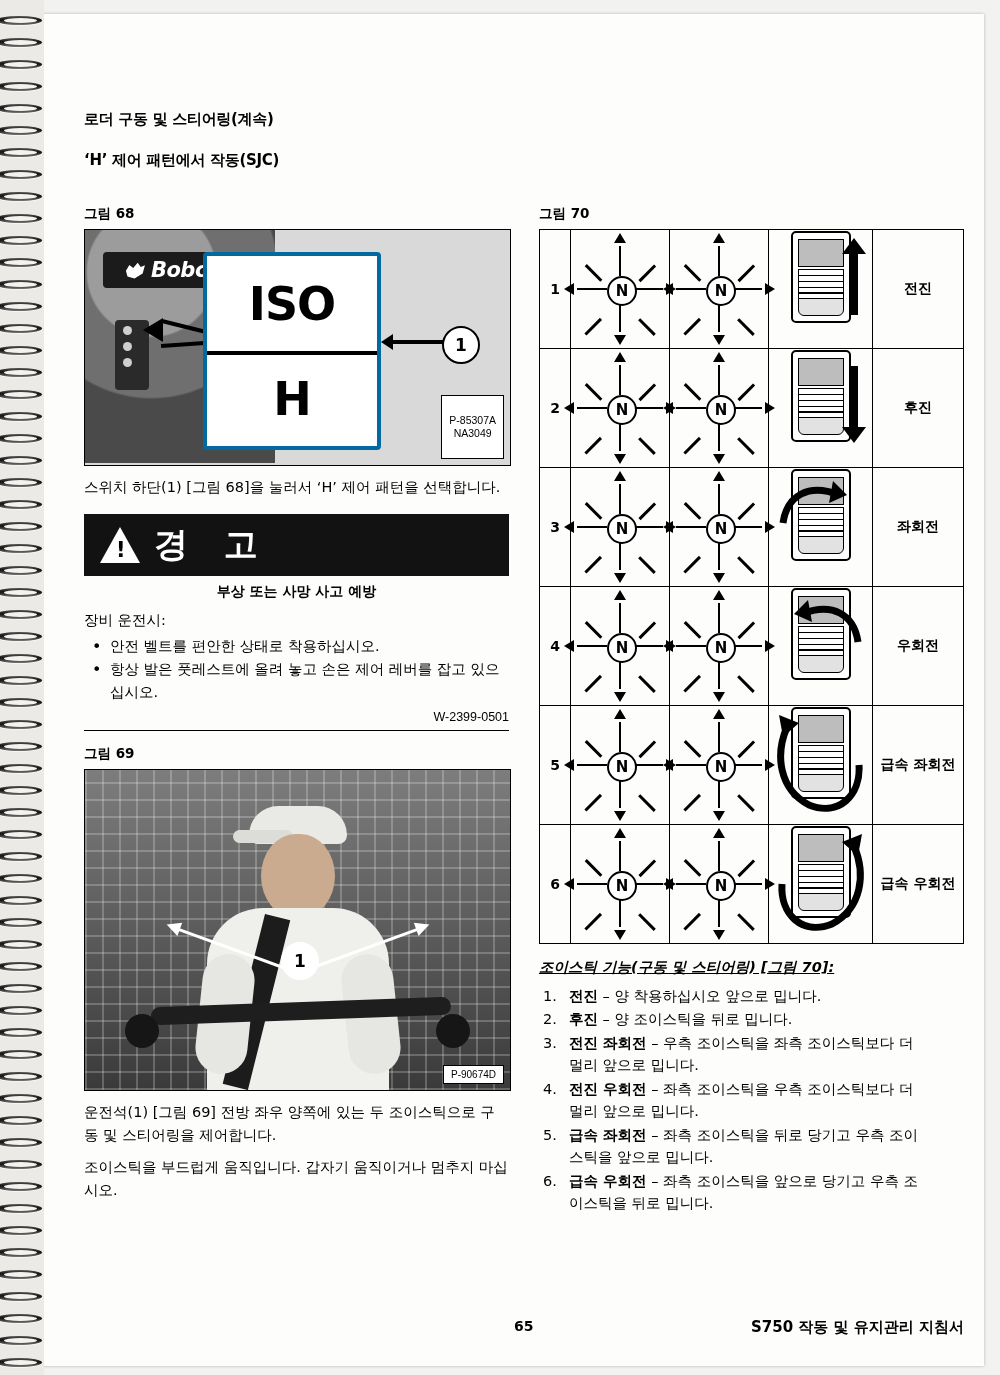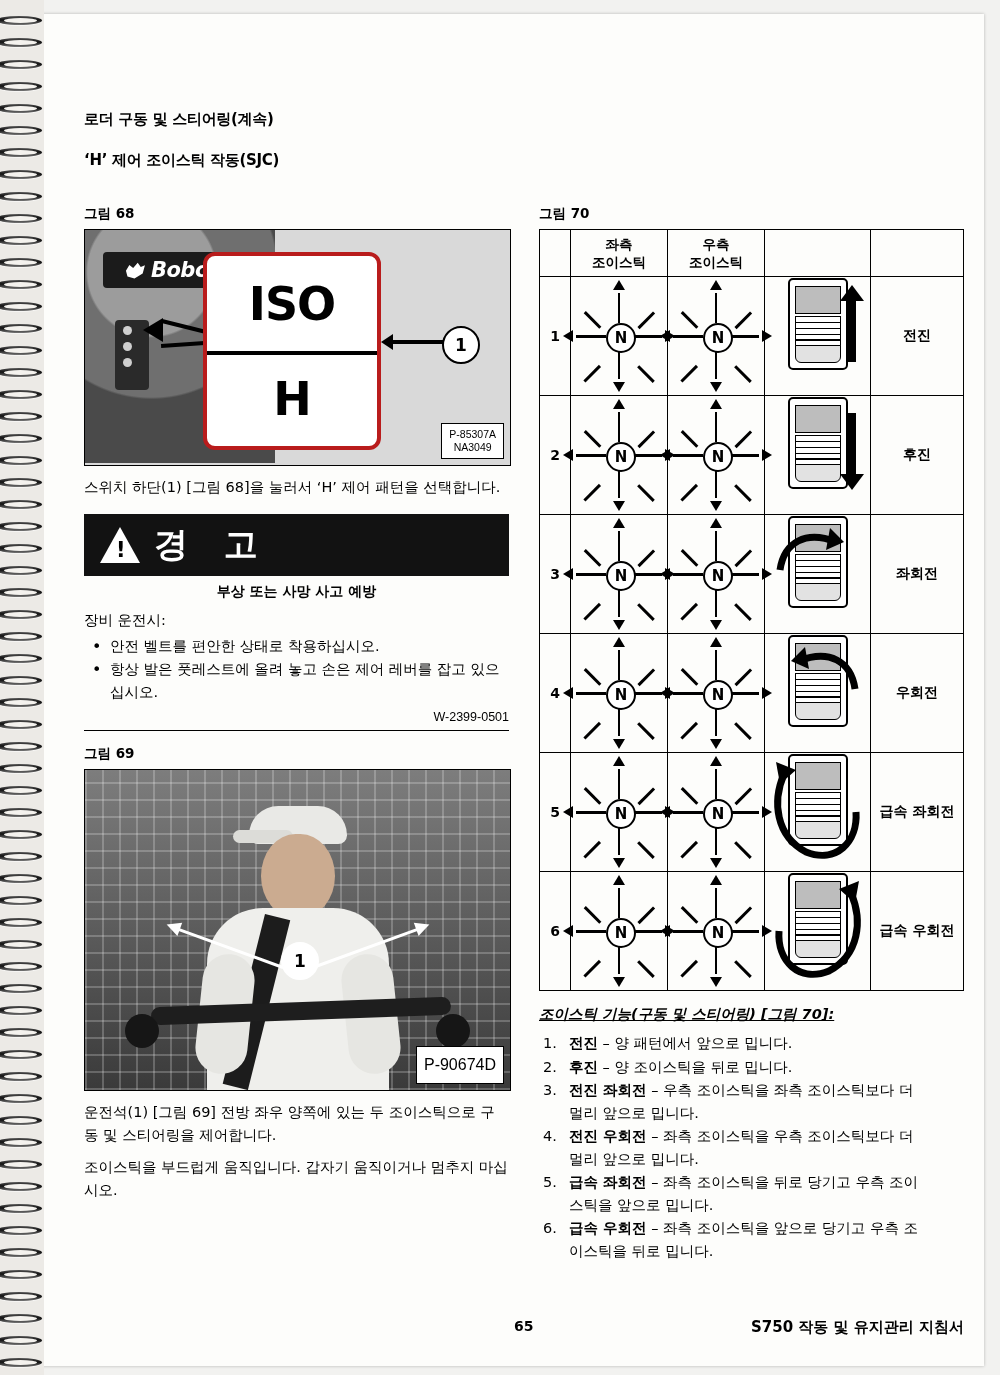--- a/index.html
+++ b/index.html
@@ -68,21 +68,21 @@
     clip-path:polygon(0 55%,18% 20%,38% 38%,62% 8%,78% 32%,100% 22%,88% 70%,45% 100%,8% 88%);
   }
   .f68-keypad{
     position:absolute;left:30px;top:90px;width:34px;height:70px;
     background:#2a2a2a;border-radius:4px;
   }
   .f68-dots{position:absolute;left:38px;top:96px;}
   .f68-dots i{display:block;width:9px;height:9px;border-radius:50%;background:#cfcfcf;margin-bottom:7px;}
   .f68-sw{
     position:absolute;left:118px;top:22px;width:170px;height:190px;
-    background:#fff;border:4px solid #b91c1c;border-radius:12px;
+    background:#fff;border:4px solid #0369a1;border-radius:4px;
   }
   .f68-sw .line{position:absolute;left:0;top:50%;width:100%;height:4px;background:#000;}
   .f68-iso,.f68-h{
     position:absolute;left:0;width:100%;height:50%;
     display:flex;align-items:center;justify-content:center;
     font-weight:700;font-size:46px;letter-spacing:-1px;
   }
   .f68-iso{top:0;}
   .f68-h{top:50%;}
   .f68-callout{
@@ -105,21 +105,21 @@
   }
   .f68-arrow-left .sh2{
     position:absolute;left:14px;top:16px;width:58px;height:4px;background:#000;transform:rotate(-4deg);
   }
   .f68-arrow-left .hd{
     position:absolute;left:-4px;top:-8px;width:0;height:0;
     border-top:12px solid transparent;border-bottom:12px solid transparent;border-right:20px solid #000;
   }
   .f68-part{
     position:absolute;right:6px;bottom:6px;border:1px solid #000;background:#fff;
-    font-size:10.5px;line-height:1.25;padding:4px 7px;text-align:center;font-family:"Liberation Sans",sans-serif;
+    font-size:10.5px;line-height:1.25;padding:18px 7px;text-align:center;font-family:"Liberation Sans",sans-serif;
   }
 
   .body-txt{font-size:14.5px;line-height:1.55;margin:10px 0 0 0;}
 
   
   .warn{
     margin-top:16px;background:#121212;color:#fff;height:62px;
     display:flex;align-items:center;padding:0 16px;
   }
   .warn .tri{
@@ -180,21 +180,21 @@
     border:2.5px solid #fff;background:#fff;color:#000;
     display:flex;align-items:center;justify-content:center;font-size:17px;font-weight:700;z-index:4;
   }
   .f69-ar1,.f69-ar2{position:absolute;height:3px;background:#fff;z-index:3;}
   .f69-ar1{left:86px;top:196px;width:112px;transform:rotate(20deg);transform-origin:right center;}
   .f69-ar1:before{content:"";position:absolute;left:-12px;top:-6px;border-top:7px solid transparent;border-bottom:7px solid transparent;border-right:14px solid #fff;}
   .f69-ar2{left:228px;top:196px;width:112px;transform:rotate(-20deg);transform-origin:left center;}
   .f69-ar2:after{content:"";position:absolute;right:-12px;top:-6px;border-top:7px solid transparent;border-bottom:7px solid transparent;border-left:14px solid #fff;}
   .f69-part{
     position:absolute;right:6px;bottom:6px;border:1px solid #000;background:#fff;
-    font-size:16px;padding:9px 7px;font-family:"Liberation Sans",sans-serif;
+    font-size:10px;padding:3px 7px;font-family:"Liberation Sans",sans-serif;
   }
 
   
   table.jt{border-collapse:collapse;width:425px;table-layout:fixed;}
   table.jt td,table.jt th{border:1.6px solid #000;}
   .jt-title{text-align:center;font-size:14.5px;font-weight:700;padding:7px 0;}
   .jt-head{text-align:center;font-size:13.5px;font-weight:700;padding:5px 0;line-height:1.35;}
   .c-num{width:28px;text-align:center;font-size:14px;font-weight:700;}
   .c-js{width:96px;}
   .c-mach{width:103px;}
@@ -318,21 +318,21 @@
     <div class="coil" style="top: 1270px;"></div>
     <div class="coil" style="top: 1292px;"></div>
     <div class="coil" style="top: 1314px;"></div>
     <div class="coil" style="top: 1336px;"></div>
     <div class="coil" style="top: 1358px;"></div>
   </div>
 
 <div id="content">
 
   <div class="hdr">로더 구동 및 스티어링(계속)</div>
-  <div class="subhdr">‘H’ 제어 조이스틱 작동(SJC)</div>
+  <div class="subhdr">‘H’ 제어 패턴에서 작동(SJC)</div>
 
   <div class="col-left" style="top:95px;">
 
     <div class="figlabel">그림 68</div>
 
     <div class="fig68">
       <div class="f68-photo">
         <div class="f68-badge">
           <span class="cat"></span>
           <span>Bobcat</span>
@@ -403,33 +403,20 @@
 
     <p class="body-txt">운전석(1) [그림 69] 전방 좌우 양쪽에 있는 두 조이스틱으로 구동 및 스티어링을 제어합니다.</p>
     <p class="body-txt">조이스틱을 부드럽게 움직입니다. 갑자기 움직이거나 멈추지 마십시오.</p>
   </div>
 
   <div class="col-right">
     <div class="figlabel">그림 70</div>
 
     <table class="jt">
       <tbody>
-      <tr>
-        <td class="c-num"></td>
-        <td class="c-js jt-head">
-          <div>좌측</div>
-          <div>조이스틱</div>
-        </td>
-        <td class="c-js jt-head">
-          <div>우측</div>
-          <div>조이스틱</div>
-        </td>
-        <td class="c-mach"></td>
-        <td></td>
-      </tr>
 
       </tbody>
         <tbody id="jt-rows">
           <tr class="rowh">
             <td class="c-num">1</td>
             <td class="c-js">
               <div class="js">
                 <i class="ax a-up"></i>
                 <i class="ax a-dn"></i>
                 <i class="a-lf"></i>
@@ -724,21 +711,21 @@
                 </svg>
               </div>
             </td>
             <td class="c-lbl">급속 우회전</td>
           </tr>
         </tbody>
     </table>
 
     <div class="cap-ital">조이스틱 기능(구동 및 스티어링) [그림 70]:</div>
     <ol class="ilist" id="func-list">
-        <li><span class="num">1.</span><b>전진</b><span> – 양 패턴에서 앞으로 밉니다.</span></li>
+        <li><span class="num">1.</span><b>전진</b><span> – 양 착용하십시오 앞으로 밉니다.</span></li>
         <li><span class="num">2.</span><b>후진</b><span> – 양 조이스틱을 뒤로 밉니다.</span></li>
         <li><span class="num">3.</span><b>전진 좌회전</b><span> – 우측 조이스틱을 좌측 조이스틱보다 더 멀리 앞으로 밉니다.</span></li>
         <li><span class="num">4.</span><b>전진 우회전</b><span> – 좌측 조이스틱을 우측 조이스틱보다 더 멀리 앞으로 밉니다.</span></li>
         <li><span class="num">5.</span><b>급속 좌회전</b><span> – 좌측 조이스틱을 뒤로 당기고 우측 조이스틱을 앞으로 밉니다.</span></li>
         <li><span class="num">6.</span><b>급속 우회전</b><span> – 좌측 조이스틱을 앞으로 당기고 우측 조이스틱을 뒤로 밉니다.</span></li>
       </ol>
   </div>
 </div>
 
 <div class="footer">

